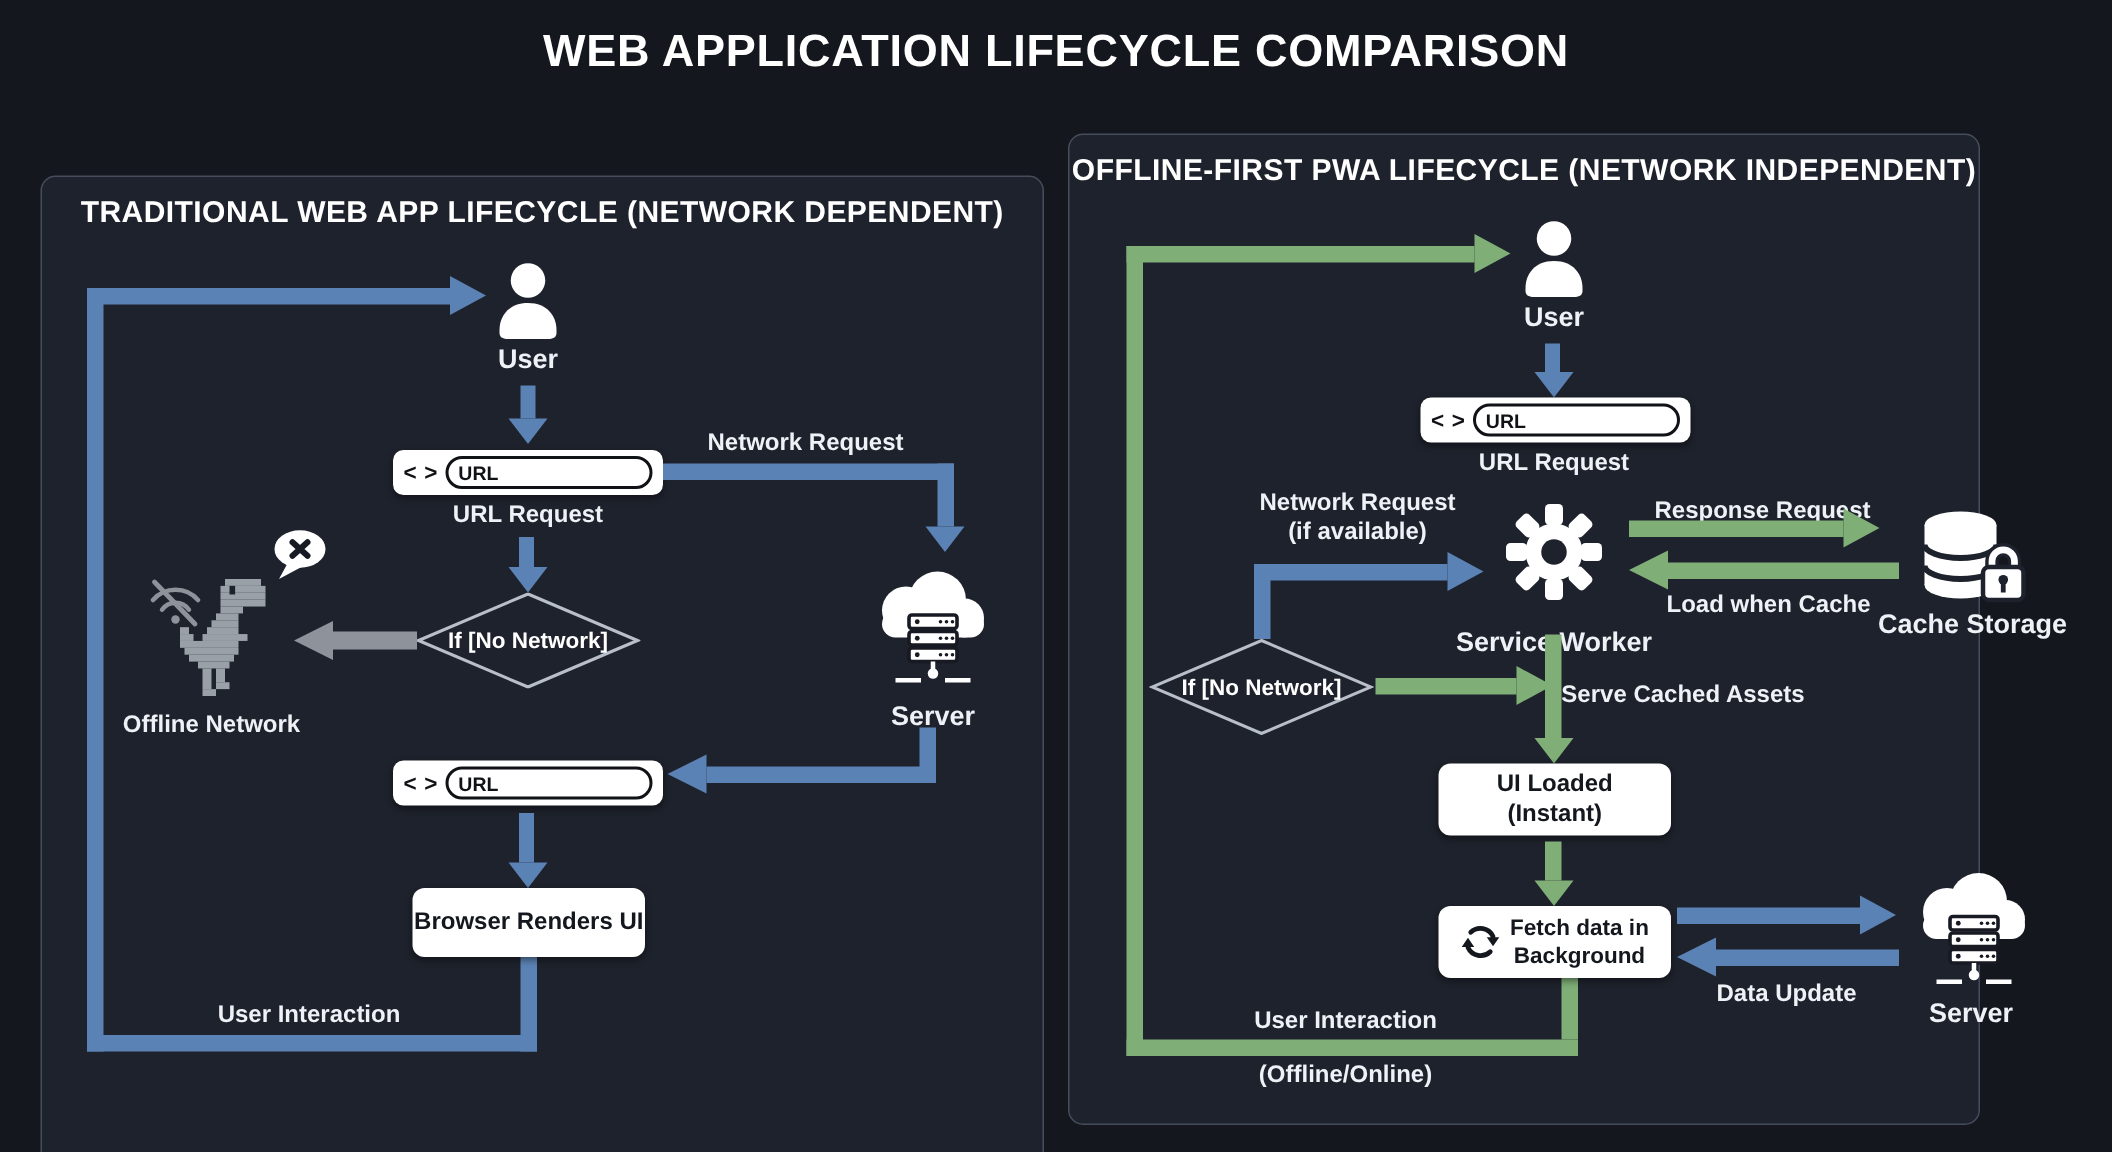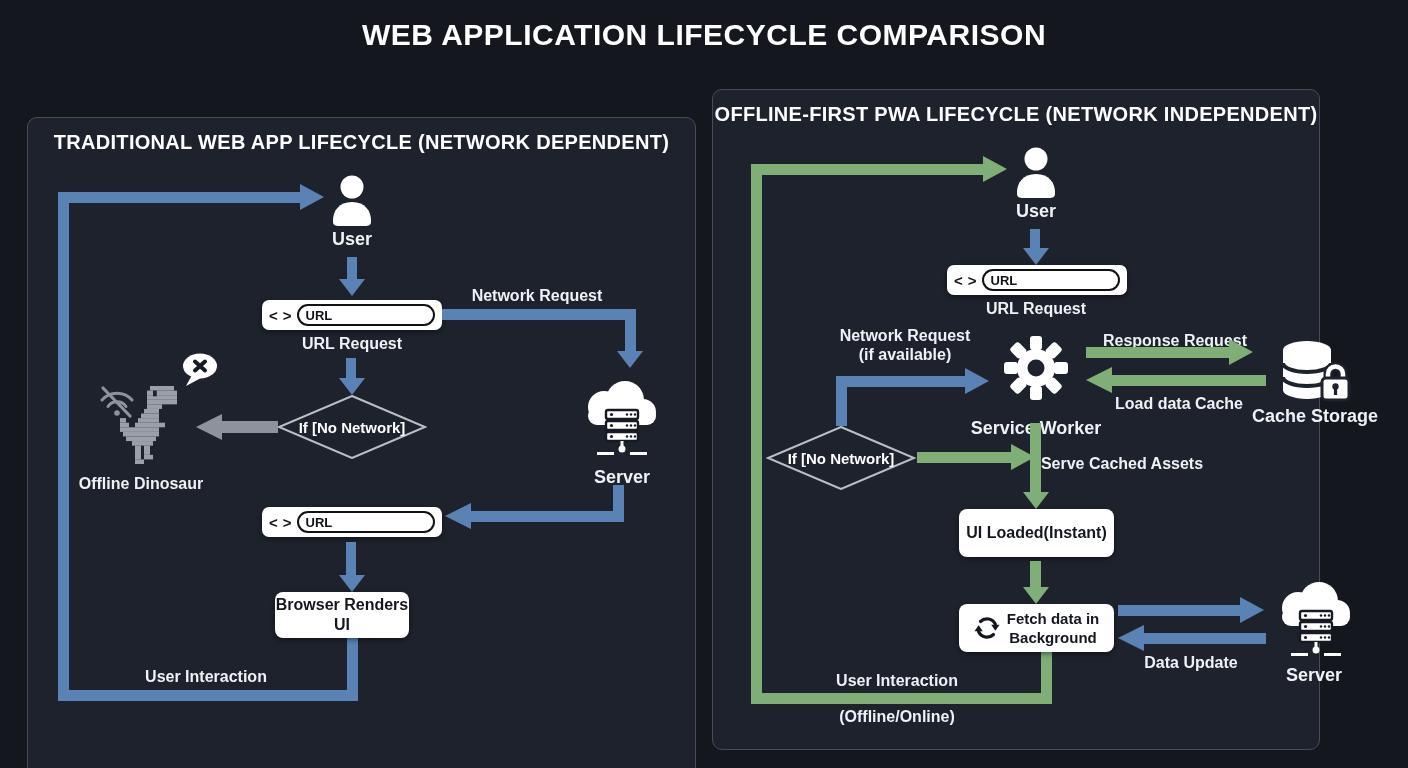--- a/index.html
+++ b/index.html
@@ -158,35 +158,35 @@
       <rect x="20" y="64" width="12" height="4"></rect>
         <rect x="32" y="60" width="12" height="4"></rect>
     </g>
     <rect x="44" y="4" width="5" height="5" style="fill:var(--c-panel-bg,#1e222c)"></rect>
   </svg>
   <svg class="abs" style="left:150px;top:234px;" width="44" height="36" viewBox="0 0 44 36">
     <ellipse cx="22" cy="14" rx="17" ry="12.5" fill="#fff"></ellipse>
     <path d="M14,23 L8,34 L23,26 Z" fill="#fff"></path>
     <path d="M17,9.5 L27,18.5 M27,9.5 L17,18.5" stroke="#171a22" stroke-width="4" stroke-linecap="round" fill="none"></path>
   </svg>
-  <div class="lbl" style="left:13px;top:356px;width:200px;">Offline Dinosaur</div>
+  <div class="lbl" style="left:13px;top:356px;width:200px;">Offline Network</div>
 
   <div class="sh blue" style="left:585px;top:367px;width:11px;height:37px;"></div>
   <div class="sh blue" style="left:443px;top:393px;width:153px;height:11px;"></div>
   <div class="hd l blue" style="left:417px;top:385px;"></div>
 
   <div class="urlbar" style="left:234px;top:389px;">
     <span class="chev">&lt;</span>
     <span class="chev">&gt;</span>
     <div class="urlinput">URL</div>
   </div>
 
   <div class="sh blue" style="left:318px;top:424px;width:10px;height:33px;"></div>
   <div class="hd d blue" style="left:311px;top:457px;"></div>
-  <div class="wbox" style="left:247px;top:474px;width:134px;height:46px;">Browser Renders UI</div>
+  <div class="wbox" style="left:247px;top:474px;width:155px;height:46px;">Browser Renders UI</div>
 </div>
 
 <div class="panel right">
   <div class="ptitle">OFFLINE-FIRST PWA LIFECYCLE (NETWORK INDEPENDENT)</div>
 
   <div class="sh green" style="left:38px;top:74px;width:11px;height:540px;"></div>
   <div class="sh green" style="left:38px;top:74px;width:232px;height:11px;"></div>
   <div class="hd r green" style="left:270px;top:66px;"></div>
   <div class="sh green" style="left:38px;top:603px;width:301px;height:11px;"></div>
   <div class="sh green" style="left:328px;top:562px;width:11px;height:41px;"></div>
@@ -233,21 +233,21 @@
     </g>
     <circle cx="32" cy="32" r="8.5" style="fill:var(--c-panel-bg,#1e222c)"></circle>
   </svg>
   <div class="lbl big" style="left:223px;top:329px;width:200px;">Service Worker</div>
 
   <div class="lbl" style="left:362px;top:241px;width:200px;">Response Request</div>
   <div class="sh green" style="left:373px;top:257px;width:143px;height:11px;"></div>
   <div class="hd r green" style="left:516px;top:249px;"></div>
   <div class="hd l green" style="left:373px;top:277px;"></div>
   <div class="sh green" style="left:399px;top:285px;width:154px;height:11px;"></div>
-  <div class="lbl" style="left:366px;top:304px;width:200px;">Load data Cache</div>
+  <div class="lbl" style="left:366px;top:304px;width:200px;">Load when Cache</div>
 
   <svg class="abs" style="left:562px;top:249px;" width="76" height="70" viewBox="0 0 76 70">
     <g fill="#fff">
       <ellipse cx="32" cy="11" rx="24" ry="9"></ellipse>
       <rect x="8" y="11" width="48" height="40"></rect>
       <ellipse cx="32" cy="51" rx="24" ry="9"></ellipse>
     </g>
     <path d="M8,24 a24,9 0 0 0 48,0" style="stroke:var(--c-panel-bg,#1e222c)" stroke-width="4" fill="none"></path>
     <path d="M8,38 a24,9 0 0 0 48,0" style="stroke:var(--c-panel-bg,#1e222c)" stroke-width="4" fill="none"></path>
     <path d="M53,40 v-5 a7.5,7.5 0 0 1 15,0 v5" fill="none" style="stroke:var(--c-panel-bg,#1e222c)" stroke-width="9"></path>
@@ -264,21 +264,21 @@
     </svg>
     <div class="dlabel">If [No Network]</div>
   </div>
   <div class="sh green" style="left:204px;top:362px;width:94px;height:11px;"></div>
   <div class="hd r green" style="left:298px;top:354px;"></div>
   <div class="lbl" style="left:319px;top:364px;width:180px;">Serve Cached Assets</div>
 
   <div class="sh green" style="left:317px;top:333px;width:11px;height:69px;"></div>
   <div class="hd d green" style="left:310px;top:402px;"></div>
 
-  <div class="wbox" style="left:246px;top:419px;width:155px;height:48px;flex-direction:row;">
+  <div class="wbox" style="left:246px;top:419px;width:155px;height:48px;flex-direction:column;">
     <div>UI Loaded</div>
     <div>(Instant)</div>
   </div>
 
   <div class="sh green" style="left:317px;top:471px;width:11px;height:26px;"></div>
   <div class="hd d green" style="left:310px;top:497px;"></div>
 
   <div class="wbox" style="left:246px;top:514px;width:155px;height:48px;gap:7px;font-size:15px;line-height:19px;">
     <svg width="26" height="26" viewBox="0 0 28 28">
       <g fill="none" stroke="#14171e" stroke-width="3.4" stroke-linecap="round">

